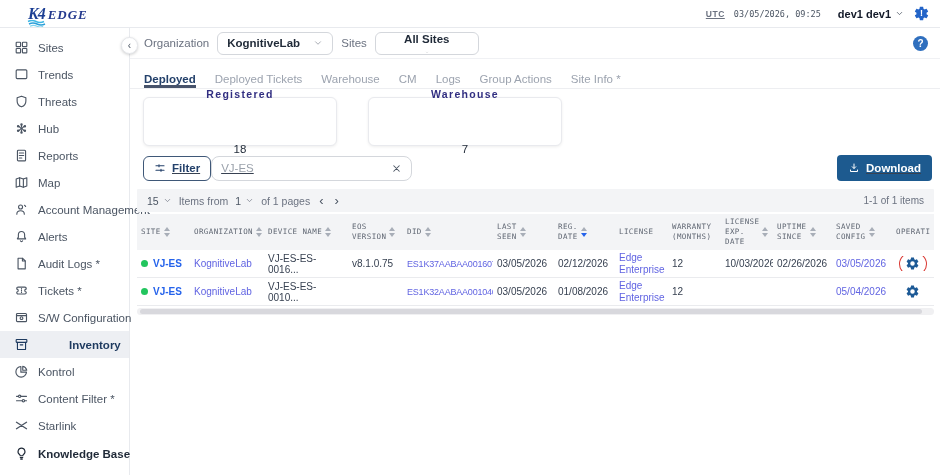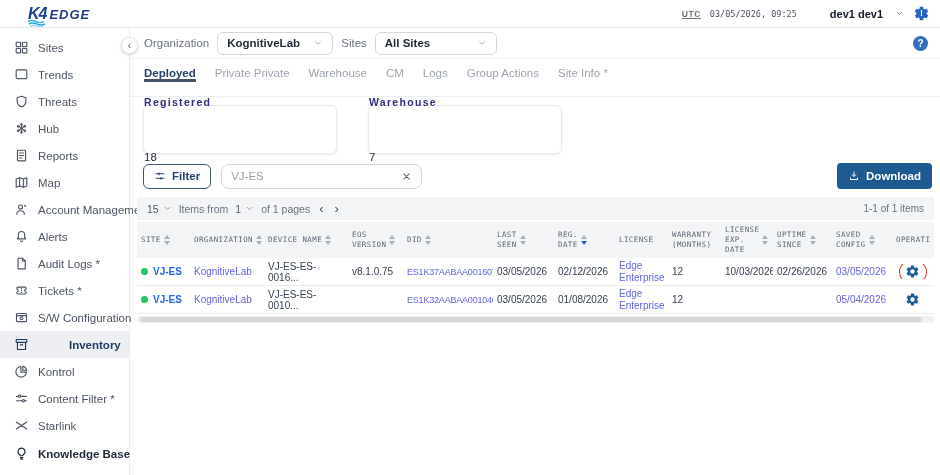--- a/index.html
+++ b/index.html
@@ -2,28 +2,28 @@
 <html><head>
 <meta charset="utf-8">
 <style>
   * { margin:0; padding:0; box-sizing:border-box; }
   html,body { width:940px; height:475px; overflow:hidden; }
   body { font-family:"Liberation Sans", sans-serif; background:#fff; color:#374151; position:relative; }
 
   
   .topbar { height:28px; display:flex; align-items:center; justify-content:space-between;
             padding:0 10px 0 28px; border-bottom:1px solid #e8eaee; background:#fff; }
-  .logo { display:flex; align-items:baseline; position:relative; }
+  .logo { display:flex; align-items:baseline; position:relative;font-family:Liberation Serif, serif; }
   .logo-k4 { font-size:16px; font-weight:900; font-style:italic; color:#1c3f94; letter-spacing:-1px; }
   .logo-waves { position:absolute; left:-1px; bottom:-4px; }
   .logo-edge { font-size:13px; font-weight:800; font-style:italic; color:#23398d; letter-spacing:1px; margin-left:3px; }
   .tb-right { display:flex; align-items:center; gap:9px; }
   .utc { font-size:8.5px; color:#6b7280; text-decoration:underline; letter-spacing:.5px; font-weight:bold; }
   .dt  { font-size:8.5px; color:#4b5563; font-family:"DejaVu Sans Mono", monospace; }
-  .user { font-size:11px; font-weight:bold; color:#111827; margin-left:24px; display:flex; align-items:center; gap:12px; }
+  .user { font-size:11px; font-weight:bold; color:#111827; margin-left:8px; display:flex; align-items:center; gap:4px; }
   .badge { position:relative; width:17px; height:17px; display:flex; align-items:center; justify-content:center; }
   .badge svg { width:17px; height:17px; }
   .badge .ex { position:absolute; color:#fff; font-size:9px; font-weight:bold; top:3px; }
 
   
   .layout { display:flex; height:447px; }
   .sidebar { width:130px; border-right:1px solid #e8eaee; padding-top:6px; display:flex; flex-direction:column; background:#fff; }
   .nav-item { display:flex; align-items:center; gap:9px; height:27px; padding-left:14px;
               font-size:11.5px; color:#4b5563; cursor:pointer; white-space:nowrap; }
   .nav-item svg { width:15px; height:15px; flex:0 0 15px; }
@@ -34,40 +34,40 @@
                   display:flex; align-items:center; justify-content:center; font-size:10px; color:#4b5563; cursor:pointer; }
 
   .main { flex:1; display:flex; flex-direction:column; min-width:0; }
 
   
   .org-row { height:31px; display:flex; align-items:center; gap:8px; padding:0 12px 0 14px; border-bottom:1px solid #f0f1f4; }
   .flt-label { font-size:11.5px; color:#6b7280; }
   .select { display:flex; align-items:center; justify-content:space-between; gap:6px; border:1px solid #d4d7dc;
             border-radius:6px; height:23px; padding:0 9px; font-size:11.5px; font-weight:bold; color:#1f2937;
             background:#fff; cursor:pointer; }
-  .sel-org { width:116px; } .sel-sites { width:122px; }
+  .sel-org { width:116px; } .sel-sites { width:104px;flex-direction:column; }
   .help { margin-left:auto; width:15px; height:15px; border-radius:50%; background:#2f6fbe; color:#fff;
           font-size:10px; font-weight:bold; display:flex; align-items:center; justify-content:center; cursor:pointer; }
 
   
-  .tabs-row { height:30px; display:flex; align-items:flex-start; gap:19px; padding:0 14px; border-bottom:1px solid #edeef1;
-              font-size:11.5px; color:#9ca3af;margin-top:8px; }
+  .tabs-row { height:30px; display:flex; align-items:flex-end; gap:19px; padding:0 14px; border-bottom:1px solid #edeef1;
+              font-size:11.5px; color:#9ca3af; }
   .tab { display:flex; align-items:center; border-bottom:3px solid transparent; cursor:pointer; white-space:nowrap; }
   .tab.active { color:#24416b; font-weight:bold; border-bottom-color:#47536b; }
 
   
   .cards { display:flex; gap:31px; padding:8px 14px 5px 13px; }
   .card { width:194px; height:49px; border:1px solid #e9eaee; border-radius:6px; background:#fff;
-          box-shadow:0 1px 3px rgba(0,0,0,.07); display:flex; flex-direction:column; align-items:flex-start;
+          box-shadow:0 1px 3px rgba(0,0,0,.07); display:flex; flex-direction:column; align-items:center;
           justify-content:center; gap:3px; }
   .card-title { font-size:10.5px; font-weight:bold; letter-spacing:1.3px; color:#312e81; }
   .card-value { font-size:11.5px; color:#1f2937; font-weight:500;margin-top:40px; }
 
   
-  .toolbar { display:flex; align-items:center; gap:10px; padding:4px 8px 4px 13px; }
+  .toolbar { display:flex; align-items:center; padding:4px 8px 4px 13px;text-decoration:underline; }
   .filter-btn { display:flex; align-items:center; gap:6px; border:1.3px solid #3f5878; color:#24416b;
                 font-weight:bold; font-size:11.5px; height:25px; padding:0 10px; border-radius:6px;
                 background:#fff; cursor:pointer; }
   .search { width:201px; height:25px; border:1px solid #d4d7dc; border-radius:8px; display:flex; align-items:center;
             padding:0 9px; gap:6px; background:#fff; }
   .search input { border:none; outline:none; flex:1; font-size:11.5px; color:#9aa1ab; font-family:inherit; background:transparent; }
   .clear-x { display:flex; cursor:pointer; }
   .dl-btn { margin-left:auto; display:flex; align-items:center; gap:6px; background:#1d5a8f; color:#fff;
             font-weight:bold; font-size:11.5px; height:26px; padding:0 11px; border-radius:4px; cursor:pointer; }
 
@@ -285,21 +285,21 @@
         <span>All Sites</span>
         <svg width="10" height="10" viewBox="0 0 24 24" class="ic" style="color:#8b919b">
             <path d="M6 9l6 6 6-6"></path>
           </svg>
       </div>
       <div class="help">?</div>
     </div>
 
     <div class="tabs-row">
       <div class="tab active">Deployed</div>
-      <div class="tab">Private Private</div>
+      <div class="tab">Deployed Tickets</div>
       <div class="tab">Warehouse</div>
       <div class="tab">CM</div>
       <div class="tab">Logs</div>
       <div class="tab">Group Actions</div>
       <div class="tab">Site Info *</div>
     </div>
 
     <div class="cards">
       <div class="card">
         <span class="card-title">Registered</span>

